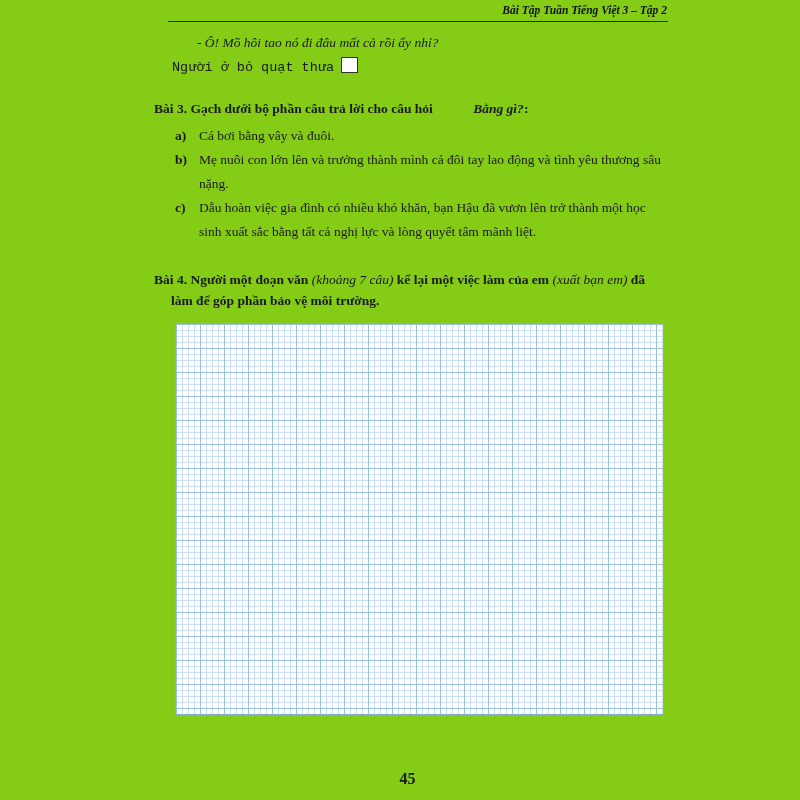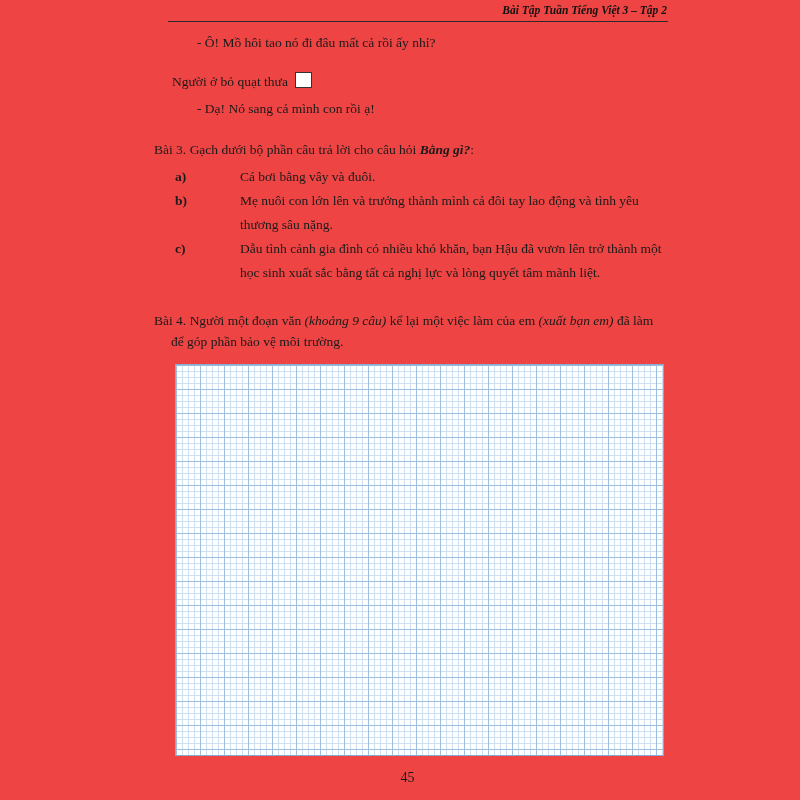--- a/index.html
+++ b/index.html
@@ -1,106 +1,105 @@
 <!DOCTYPE html>
 <html><head>
 <meta charset="utf-8">
 <style>
   html,body{margin:0;padding:0;background:#ffffff;}
   .page{
-    position:relative;width:800px;height:800px;background:#ef4444;
+    position:relative;width:800px;height:800px;background:#84cc16;
     font-family:"Liberation Serif","DejaVu Serif",serif;color:#1a1a1a;overflow:hidden;
   }
   .running-head{
     position:absolute;top:4px;left:150px;right:133px;
     text-align:right;font-size:11.5px;font-weight:bold;font-style:italic;color:#111;
   }
   .header-rule{
     position:absolute;top:21px;left:168px;right:132px;
     border-top:1.6px solid #2a2a2a;
   }
   .content{
     position:absolute;top:30px;left:150px;width:515px;font-size:13.5px;line-height:20px;
   }
   .dialogue{margin:0 0 0 22px;}
   .dl1{margin-top:3px;}
-  .dl2{margin-top:19px;}
+  .dl2{margin-top:4px;font-family:Liberation Mono, monospace;}
   .dl3{margin-top:7px;}
-  .italic{margin-left:47px;}
+  .italic{font-style:italic;margin-left:47px;}
   .answer-box{
     display:inline-block;width:15px;height:14px;border:1px solid #333;
     vertical-align:-2px;margin-left:7px;background:#fff;
   }
   .ex-head{margin:20px 0 0 4px;font-weight:bold;line-height:21px;}
   .ex4{margin-top:25px;padding-left:17px;text-indent:-17px;}
-  .b{font-weight:normal;text-align:center;}
+  .b{font-weight:bold;text-align:center;}
   .i{font-style:italic;font-weight:normal;}
-  .bi{font-weight:bold;font-style:italic;}
+  .bi{font-weight:bold;font-style:italic;margin-left:37px;}
   .items{margin:5px 0 0 25px;}
   .item{display:flex;line-height:24px;}
   .item .marker{flex:0 0 24px;font-weight:bold;}
-  .item .item-text{flex:1;margin-left:41px;}
+  .item .item-text{flex:1;}
   .grid-paper{
     width:487px;height:390px;margin:12px 0 0 25px;
     border:1px solid #86abd4;background-color:#fdfeff;
     background-image:
       linear-gradient(to right, #9dbede 1px, transparent 1px),
       linear-gradient(to bottom, #9dbede 1px, transparent 1px),
       linear-gradient(to right, #cfdff2 1px, transparent 1px),
       linear-gradient(to bottom, #cfdff2 1px, transparent 1px);
     background-size:24px 24px,24px 24px,6px 6px,6px 6px;
   }
   .page-number{
     position:absolute;top:770px;left:150px;width:515px;
-    text-align:center;font-weight:normal;font-size:14px;
+    text-align:center;font-weight:bold;font-size:16px;
   }
 </style>
 </head>
 <body>
 
 <div class="page">
 
   <div class="running-head">
     <span>Bài Tập Tuần Tiếng Việt 3 – Tập 2</span>
   </div>
   <div class="header-rule"></div>
 
   <div class="content">
 
     <p class="dialogue dl1 italic">- Ô! Mồ hôi tao nó đi đâu mất cả rồi ấy nhỉ?</p>
 
     <p class="dialogue dl2"><span>Người ở bỏ quạt thưa</span><span class="answer-box"></span></p>
 
-    <p class="dialogue dl3 italic">- Dạ! Nó sang cả mình con rồi ạ!</p>
 
     <p class="ex-head">
       <span class="b">Bài 3.</span>
       <span class="b">Gạch dưới bộ phần câu trả lời cho câu hỏi</span>
       <span class="bi">Bằng gì?</span><span class="b">:</span>
     </p>
 
     <div class="items">
       <div class="item">
         <span class="marker">a)</span>
         <span class="item-text">Cá bơi bằng vây và đuôi.</span>
       </div>
       <div class="item">
         <span class="marker">b)</span>
         <span class="item-text">Mẹ nuôi con lớn lên và trưởng thành mình cả đôi tay lao động và tình yêu thương sâu nặng.</span>
       </div>
       <div class="item">
         <span class="marker">c)</span>
-        <span class="item-text">Dẫu tình cảnh gia đình có nhiều khó khăn, bạn Hậu đã vươn lên trở thành một học sinh xuất sắc bằng tất cả nghị lực và lòng quyết tâm mãnh liệt.</span>
+        <span class="item-text">Dẫu hoàn việc gia đình có nhiều khó khăn, bạn Hậu đã vươn lên trở thành một học sinh xuất sắc bằng tất cả nghị lực và lòng quyết tâm mãnh liệt.</span>
       </div>
     </div>
 
     <p class="ex-head ex4">
       <span class="b">Bài 4.</span>
       <span class="b">Người một đoạn văn</span>
-      <span class="i">(khoảng 9 câu)</span>
+      <span class="i">(khoảng 7 câu)</span>
       <span class="b">kể lại một việc làm của em</span>
       <span class="i">(xuất bạn em)</span>
       <span class="b">đã làm để góp phần bảo vệ môi trường.</span>
     </p>
 
     <div class="grid-paper"></div>
 
   </div>
 
   <div class="page-number">45</div>

